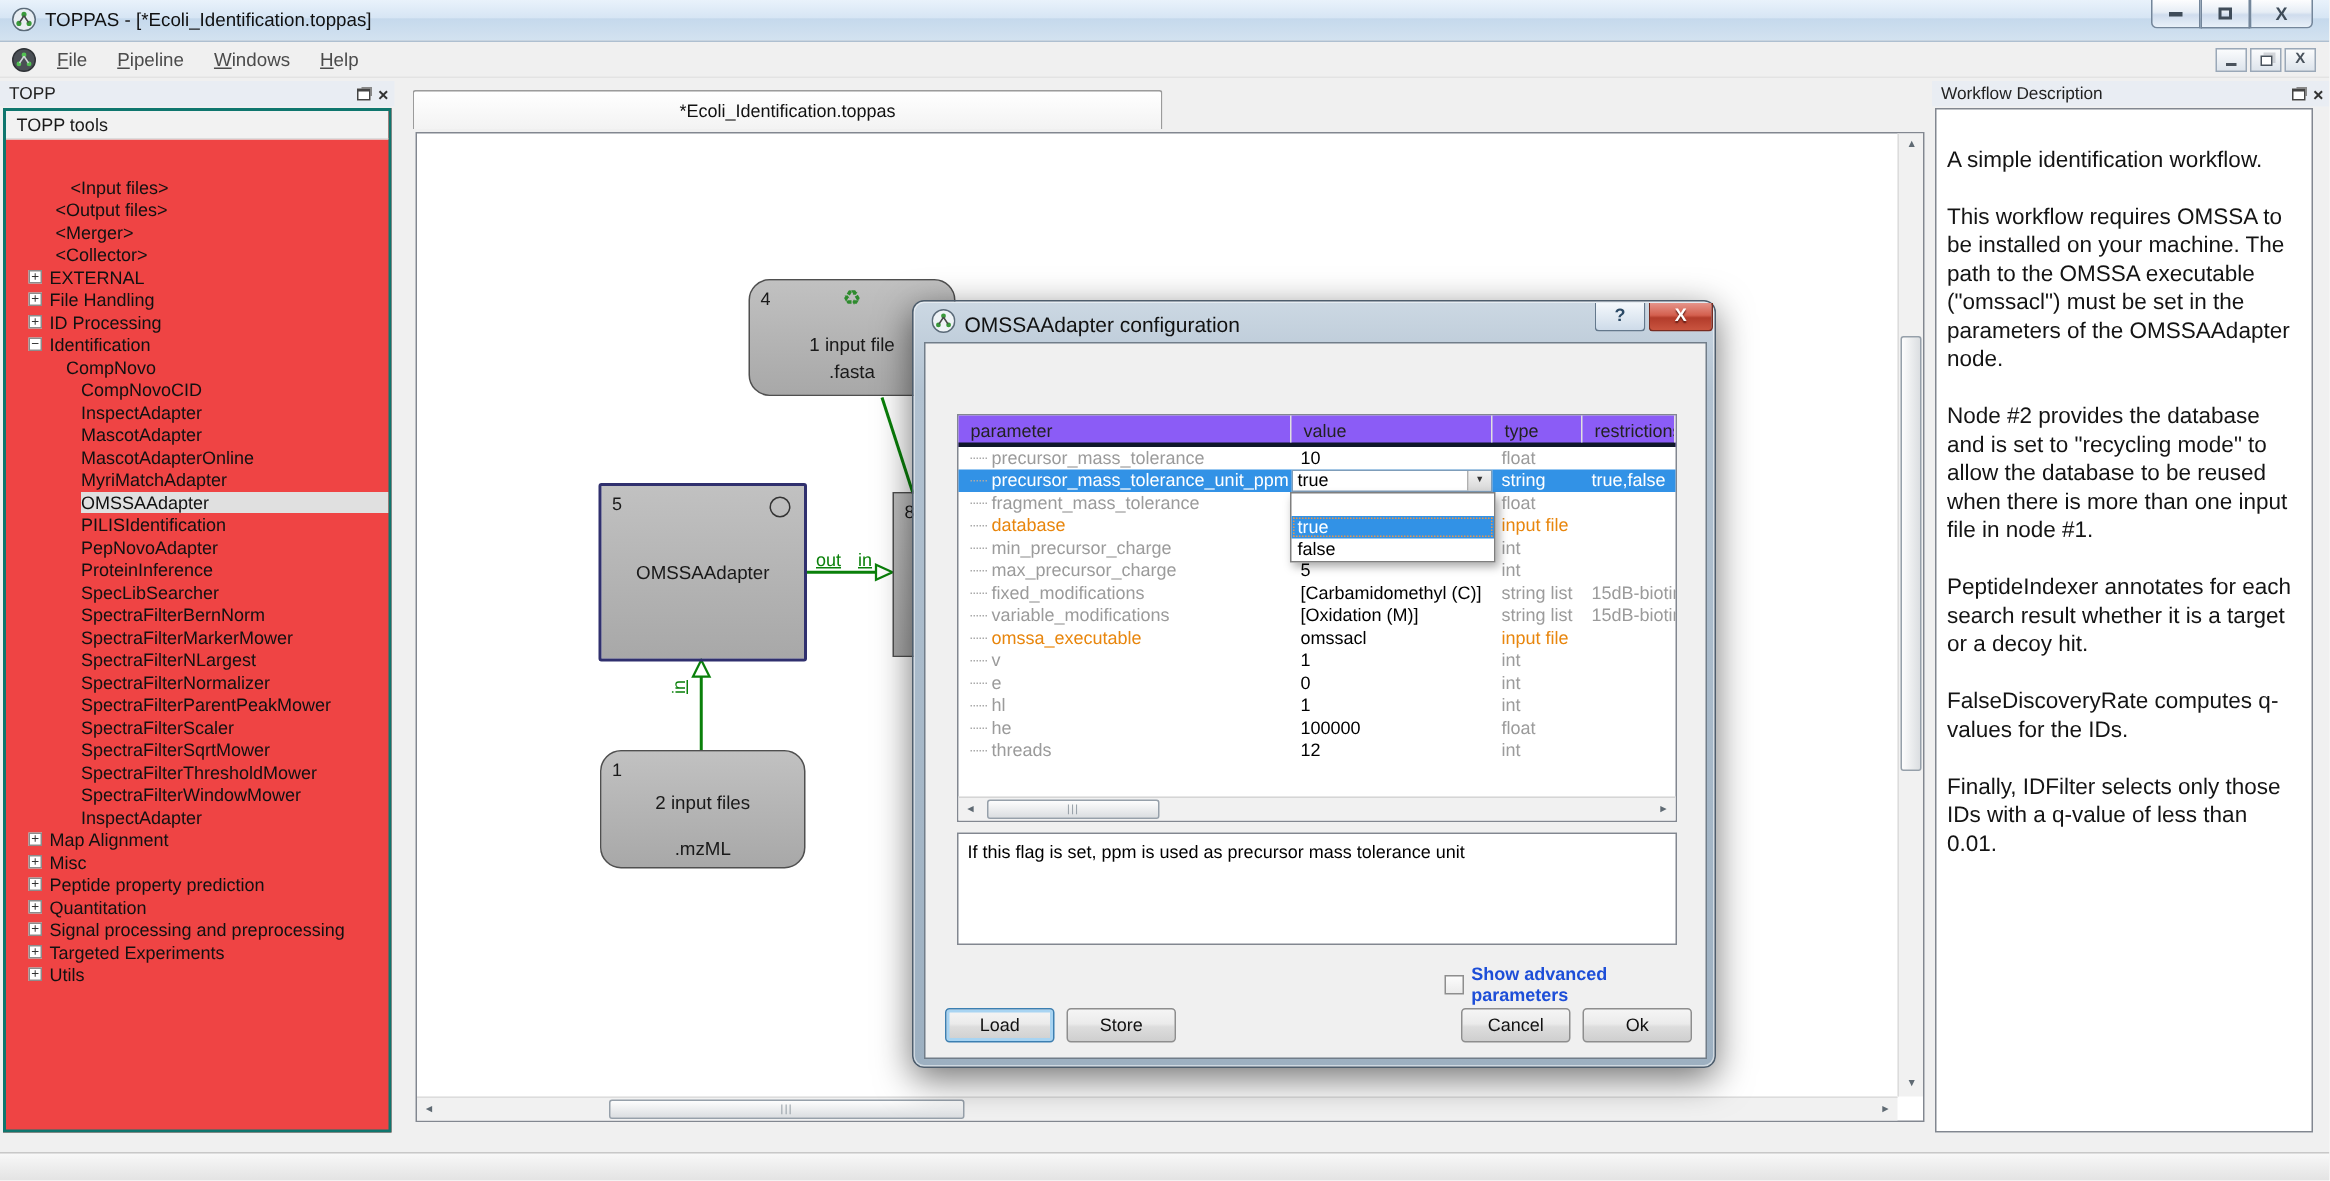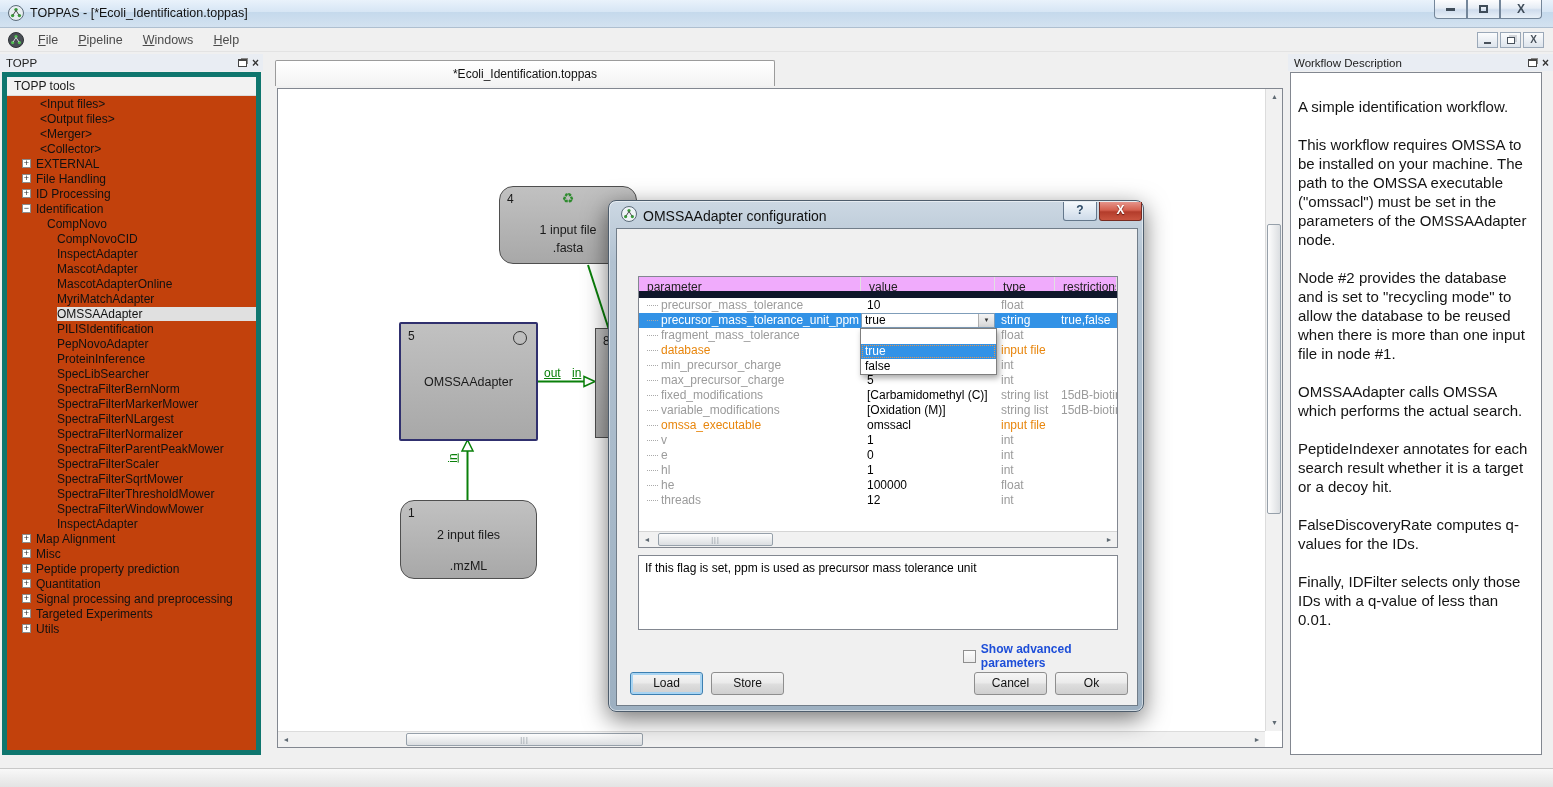--- a/index.html
+++ b/index.html
@@ -39,21 +39,21 @@
 
   
   .dock { position:absolute; top:54px; height:714px; }
   .dock-header { height:17px; background:#e9edf3; display:flex; align-items:center; padding:0 4px 0 6px; }
   .dock-title { flex:1; font-size:11.5px; color:#222; }
   .dock-ico { margin-left:5px; display:flex; align-items:center; }
   .glyph-float { width:9px; height:8px; border:1px solid #444; border-top-width:2px; background:#fff; box-shadow:2px -2px 0 -1px #888; }
   .glyph-dockx { font-size:12px; font-weight:bold; color:#333; line-height:10px; }
 
   .left-dock { left:0; width:263px; }
-  .tree-panel { position:absolute; left:2px; top:18px; width:259px; height:683px; background:#c2410c; border:5px solid #0f766e; overflow:hidden; }
+  .tree-panel { position:absolute; left:2px; top:18px; width:259px; height:683px; background:#ef4444; border:2px solid #0f766e; overflow:hidden; }
   .tree-header { height:19px; background:#f2f2f2; border-bottom:1px solid #dcdcdc; display:flex; align-items:center; padding-left:7px; font-size:12px; color:#1a1a1a; }
   .tree-row { height:15px; display:flex; align-items:center; white-space:nowrap; }
   .tree-exp { width:9px; height:9px; border:1px solid #8c8c8c; background:#fff; font-size:9px; line-height:7px; text-align:center; color:#333; margin-right:5px; flex:none; }
   .tree-label { font-size:12px; color:#111; }
   .tree-row.sel .tree-label { flex:1; background:#e0e0e0; }
 
   .right-dock { left:1288px; width:265px; }
   .desc-panel { position:absolute; left:2px; top:18px; width:252px; height:683px; background:#fff; border:1px solid #828790; padding:24px 6px 0 7px; overflow:hidden; }
   .desc-panel p { font-size:15px; line-height:19px; color:#141414; margin:0 0 19px 0; }
 
@@ -92,21 +92,21 @@
   .dialog-title { position:absolute; left:34px; top:7px; font-size:14px; color:#111; }
   .dialog .app-ico { position:absolute; left:12px; top:5px; }
   .dlg-help { position:absolute; left:454px; top:1px; width:34px; height:19px; border:1px solid #64788c; border-top:none; border-radius:0 0 3px 3px;
     background:linear-gradient(180deg,#f4f8fc,#cedbe9); text-align:center; font-weight:bold; color:#2c4a66; font-size:12px; line-height:17px; }
   .dlg-close { position:absolute; left:490px; top:1px; width:43px; height:19px; border:1px solid #772b21; border-top:none; border-radius:0 0 3px 3px;
     background:linear-gradient(180deg,#e5948a 0%,#d4604f 45%,#b33c2b 55%,#c9543f 100%);
     text-align:center; font-weight:bold; color:#fff; font-size:12px; line-height:17px; text-shadow:0 1px 1px #5f1b12; }
   .dlg-client { position:absolute; left:7px; top:27px; width:522px; height:478px; background:#f0f0f0; border:1px solid #717d89; }
 
   .ptable { position:absolute; left:21px; top:47px; width:480px; height:272px; background:#fff; border:1px solid #828790; }
-  .ptable-head { display:flex; height:21px; border-bottom:7px solid #0f172a; background:#f0abfc; }
+  .ptable-head { display:flex; height:21px; border-bottom:3px solid #0f172a; background:#8b5cf6; }
   .ptable-head .hc { font-size:12px; color:#222; padding:3px 0 0 8px; border-right:1px solid #e0e0e0; overflow:hidden; white-space:nowrap; }
   .trow { display:flex; height:15px; align-items:center; }
   .tc { overflow:hidden; white-space:nowrap; font-size:12px; height:15px; line-height:15px; flex:none; }
   .tc.name { padding-left:22px; color:#9b9b9b; position:relative; }
   .tc.name::before { content:""; position:absolute; left:8px; top:7px; width:11px; border-top:1px dotted #aaa; }
   .tc.val { color:#000; padding-left:6px; }
   .tc.typ { color:#9b9b9b; padding-left:6px; }
   .tc.res { color:#9b9b9b; padding-left:6px; }
   .trow.req .name, .trow.req .typ { color:#e8860d; }
   .trow.sel { background:#3292e6; }
@@ -200,21 +200,21 @@
       <span class="dock-ico">
           <span class="glyph-float"></span>
         </span>
       <span class="dock-ico">
           <span class="glyph-dockx">×</span>
         </span>
     </div>
     <div class="tree-panel">
       <div class="tree-header">TOPP tools</div>
       <div id="tree">
-          <div class="tree-row" style="padding-left: 33px;">
+          <div class="tree-row" style="padding-left: 43px; margin-top: 24px;">
             <span class="tree-label">&lt;Input files&gt;</span>
           </div>
           <div class="tree-row" style="padding-left: 33px;">
             <span class="tree-label">&lt;Output files&gt;</span>
           </div>
           <div class="tree-row" style="padding-left: 33px;">
             <span class="tree-label">&lt;Merger&gt;</span>
           </div>
           <div class="tree-row" style="padding-left: 33px; align-items: center;">
             <span class="tree-label">&lt;Collector&gt;</span>
@@ -390,21 +390,20 @@
           <span class="glyph-float"></span>
         </span>
       <span class="dock-ico">
           <span class="glyph-dockx">×</span>
         </span>
     </div>
     <div class="desc-panel" id="desc-panel">
         <p>A simple identification workflow.</p>
         <p>This workflow requires OMSSA to be installed on your machine. The path to the OMSSA executable ("omssacl") must be set in the parameters of the OMSSAAdapter node.</p>
         <p>Node #2 provides the database and is set to "recycling mode" to allow the database to be reused when there is more than one input file in node #1.</p>
-        <p>OMSSAAdapter calls OMSSA which performs the actual search.</p>
         <p>PeptideIndexer annotates for each search result whether it is a target or a decoy hit.</p>
         <p>FalseDiscoveryRate computes q-values for the IDs.</p>
         <p>Finally, IDFilter selects only those IDs with a q-value of less than 0.01.</p>
       </div>
   </div>
 
   <div class="dialog">
     <span class="app-ico">
       <svg width="16" height="16">
           <circle cx="8" cy="8" r="7.5" fill="#eef3f6" stroke="#5a6a78"></circle>

